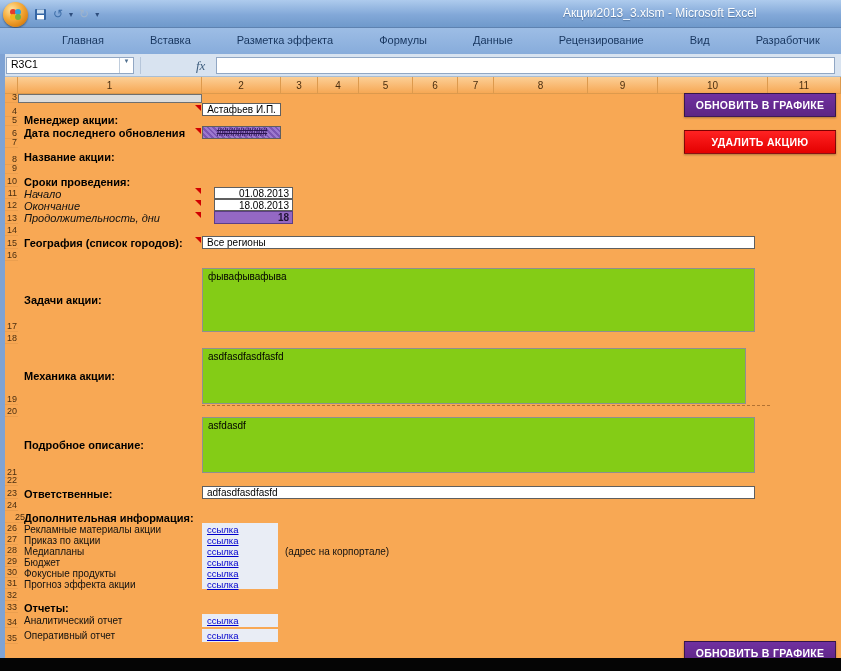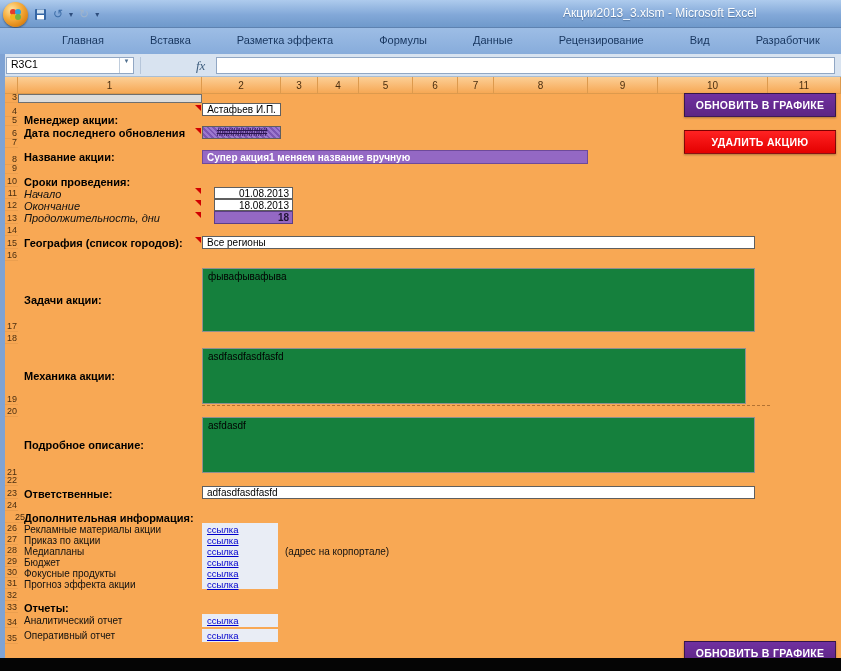--- a/index.html
+++ b/index.html
@@ -61,21 +61,21 @@
     color:#000; overflow:hidden; white-space:nowrap; display:flex; align-items:center; }
   .cell.ctr { justify-content:center; }
   .cell.rgt { justify-content:flex-end; padding-right:3px;margin-left:12px; }
   .cell.lft { padding-left:4px; }
   .hatch { background:repeating-linear-gradient(45deg,#9C79CE 0 2px,#7C55B4 2px 4px);
     color:#2A1650; font-weight:bold; letter-spacing:-1px; }
   .banner { position:absolute; background:var(--banner-purple,#9468C4); border:1px solid #6E4A9A;
     color:#fff; font-weight:bold; font-size:10px; padding-left:4px; display:flex; align-items:center;
     white-space:nowrap; overflow:hidden; }
   .purplecell { background:var(--banner-purple,#9468C4); color:#1F1235; font-weight:bold; border:1px solid #5C3E86; }
-  .bigbox { position:absolute; background:#15803d; border:1px solid #8F8F8F; font-size:10px;
+  .bigbox { position:absolute; background:#84cc16; border:1px solid #8F8F8F; font-size:10px;
     color:#000; padding:2px 5px; overflow:hidden; }
   .lnkbg { position:absolute; background:#E9EDF5; }
   .lnk { position:absolute; font-size:9.5px; color:var(--link-blue,#0000CC);
     text-decoration:underline; cursor:pointer; white-space:nowrap; }
   .dashline { position:absolute; left:202px; top:405px; width:568px; height:0;
     border-top:1px dashed rgba(110,60,15,.5); }
   .activecell { position:absolute; left:18px; top:94px; width:184px; height:9px;
     background:#DCDCDC; border:1px solid #6F6F6F; cursor:cell; }
 
   .btn { position:absolute; left:684px; width:152px; height:24px; display:flex; align-items:center;
@@ -188,21 +188,20 @@
 
   <div class="lbl" style="top:114px">Менеджер акции:</div>
   <div class="tri" style="left:195px;top:105px"></div>
   <div class="cell ctr" style="left:202px;top:103px;width:79px;height:13px">Астафьев И.П.</div>
 
   <div class="lbl" style="top:127px">Дата последнего обновления</div>
   <div class="tri" style="left:195px;top:128px"></div>
   <div class="cell ctr hatch" style="left:202px;top:126px;width:79px;height:13px">###########</div>
 
   <div class="lbl" style="top:151px">Название акции:</div>
-  <div class="banner" style="left:202px;top:150px;width:386px;height:14px">Супер акция1 меняем название вручную</div>
 
   <div class="lbl" style="top:176px">Сроки проведения:</div>
   <div class="lbl-i" style="top:188px">Начало</div>
   <div class="tri" style="left:195px;top:188px"></div>
   <div class="cell rgt" style="left:202px;top:187px;width:79px;height:12px">01.08.2013</div>
   <div class="lbl-i" style="top:200px">Окончание</div>
   <div class="tri" style="left:195px;top:200px"></div>
   <div class="cell rgt" style="left:202px;top:199px;width:79px;height:12px">18.08.2013</div>
   <div class="lbl-i" style="top:212px">Продолжительность, дни</div>
   <div class="tri" style="left:195px;top:212px"></div>

